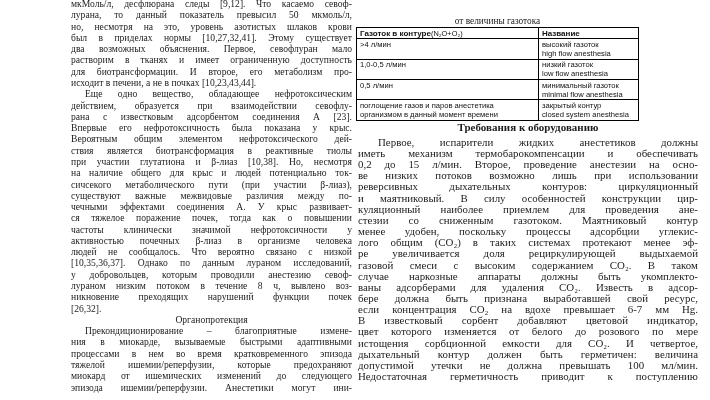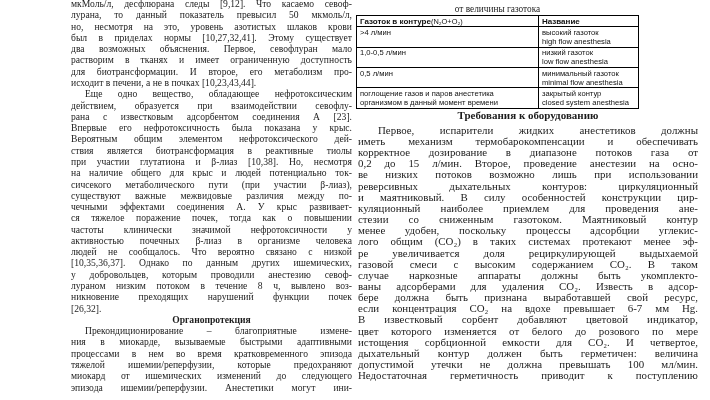--- a/index.html
+++ b/index.html
@@ -1,28 +1,28 @@
 <!DOCTYPE html>
 <html><head>
 <meta charset="utf-8">
 <style>
   html,body{margin:0;padding:0;}
   body{width:710px;height:400px;overflow:hidden;background:#ffffff;}
   .page{position:relative;width:582px;height:400px;background:#ffffff;color:#1c1c1c;
         font-family:"Liberation Serif","DejaVu Serif",serif;}
   .col{position:absolute;top:0;}
   .col-left{left:71px;top:-2px;width:281px;}
-  .col-right{left:358px;top:4px;width:340px;}
+  .col-right{left:358px;top:16px;width:340px;}
   .line{white-space:normal;text-align:justify;text-align-last:justify;}
   .col-left .line{font-size:9.6px;line-height:11.28px;}
   .col-right .line{font-size:10.9px;line-height:11.15px;}
   .line.e{text-align:left;text-align-last:left;}
   .line.ji,.line.ei{text-indent:14px;}
   .col-right .line.ji{text-indent:20px;}
-  .line.h{text-align:left;text-align-last:center;font-weight:bold;}
+  .line.h{text-align:left;text-align-last:center;font-weight:normal;}
   .tablewrap{position:relative;margin-left:-2px;width:283px;}
   .table-caption{text-align:center;font-size:9.3px;line-height:10px;color:#222;}
   table.gas{width:283px;border-collapse:collapse;margin-top:1px;
             font-family:"Liberation Sans","DejaVu Sans",sans-serif;
             font-size:7.6px;line-height:9.2px;color:#111;border:1.5px solid #000;}
   table.gas th,table.gas td{border:1px solid #000;padding:0.5px 2px 0.5px 3px;
             vertical-align:top;text-align:left;}
   table.gas th{font-weight:bold;font-size:8px;border-bottom:1.5px solid #000;white-space:nowrap;}
   table.gas th .formula{font-weight:normal;font-size:7.4px;}
   table.gas td.flow{width:176px;margin-top:24px;}
@@ -51,21 +51,21 @@
       <div class="line j">ствия является биотрансформация в реактивные тиолы</div>
       <div class="line j">при участии глутатиона и β-лиаз [10,38]. Но, несмотря</div>
       <div class="line j">на наличие общего для крыс и людей потенциально ток-</div>
       <div class="line j">сичсекого метаболического пути (при участии β-лиаз),</div>
       <div class="line j">существуют важные межвидовые различия между по-</div>
       <div class="line j">чечными эффектами соединения А. У крыс развивает-</div>
       <div class="line j">ся тяжелое поражение почек, тогда как о повышении</div>
       <div class="line j">частоты клинически значимой нефротоксичности у</div>
       <div class="line j">активностью почечных β-лиаз в организме человека</div>
       <div class="line j">людей не сообщалось. Что вероятно связано с низкой</div>
-      <div class="line j">[10,35,36,37]. Однако по данным других ишемических,</div>
+      <div class="line j">[10,35,36,37]. Однако по данным лураном исследований,</div>
       <div class="line j">у добровольцев, которым проводили анестезию севоф-</div>
       <div class="line j">лураном низким потоком в течение 8 ч, вывлено воз-</div>
       <div class="line j">никновение преходящих нарушений функции почек</div>
       <div class="line e">[26,32].</div>
       <div class="line h">Органопротекция</div>
       <div class="line ji">Прекондиционирование – благоприятные измене-</div>
       <div class="line j">ния в миокарде, вызываемые быстрыми адаптивными</div>
       <div class="line j">процессами в нем во время кратковременного эпизода</div>
       <div class="line j">тяжелой ишемии/реперфузии, которые предохраняют</div>
       <div class="line j">миокард от ишемических изменений до следующего</div>
@@ -111,21 +111,20 @@
                 <div>closed system anesthesia</div>
               </td>
             </tr>
           </tbody>
       </table>
     </div>
     <div class="right-heading">Требования к оборудованию</div>
     <div>
         <div class="line ji">Первое, испарители жидких анестетиков должны</div>
         <div class="line j">иметь механизм термобарокомпенсации и обеспечивать</div>
-        <div class="line j">корректное дозирование в диапазоне потоков газа от</div>
         <div class="line j">0,2 до 15 л/мин. Второе, проведение анестезии на осно-</div>
         <div class="line j">ве низких потоков возможно лишь при использовании</div>
         <div class="line j">реверсивных дыхательных контуров: циркуляционный</div>
         <div class="line j">и маятниковый. В силу особенностей конструкции цир-</div>
         <div class="line j">куляционный наиболее приемлем для проведения ане-</div>
         <div class="line j">стезии со сниженным газотоком. Маятниковый контур</div>
         <div class="line j">менее удобен, поскольку процессы адсорбции углекис-</div>
         <div class="line j">лого общим (CO₂) в таких системах протекают менее эф-</div>
         <div class="line j">ре увеличивается доля рециркулирующей выдыхаемой</div>
         <div class="line j">газовой смеси с высоким содержанием CO₂. В таком</div>

